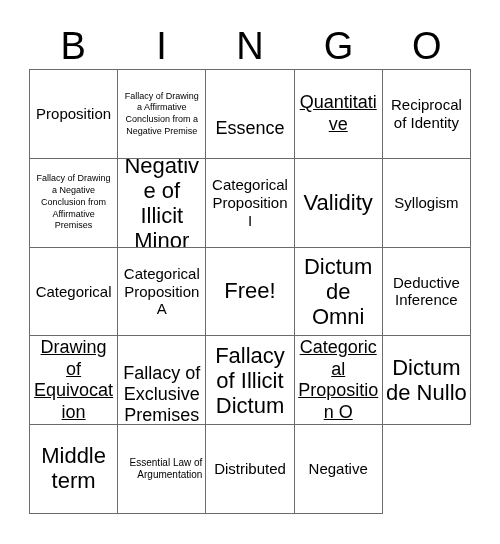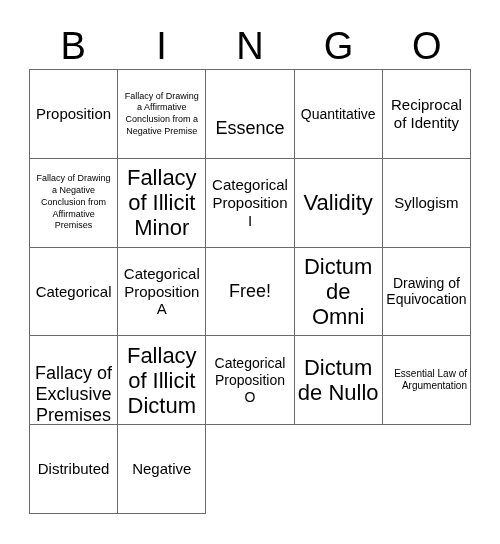--- a/index.html
+++ b/index.html
@@ -71,25 +71,25 @@
     background: #ffffff;
   }
   .cell-text {
     display: block;
     width: 100%;
     line-height: 1.18;
     word-wrap: break-word;
     hyphens: none;
   }
   
-  .sz-xxl .cell-text { font-size: 18px; line-height: 1.12; }
+  .sz-xxl .cell-text { font-size: 22px; line-height: 1.12; }
   .sz-xl  .cell-text { font-size: 22px; line-height: 1.14; }
   .sz-lg  .cell-text { font-size: 18px; line-height: 1.16; margin-top: 29px; }
   .sz-md  .cell-text { font-size: 15px; line-height: 1.18; }
-  .sz-sm  .cell-text { font-size: 14px; line-height: 1.2; }
+  .sz-sm  .cell-text { font-size: 18px; line-height: 1.2; text-decoration: underline; }
   .sz-xs  .cell-text { font-size: 10px; line-height: 1.25; text-align: right; }
   .sz-xxs .cell-text { font-size: 9px;  line-height: 1.3; }
 </style>
 </head>
 <body>
 
 <div id="card">
 
   <div id="header-row">
     <div class="header-letter">B</div>
@@ -112,21 +112,21 @@
       <div class="cell sz-sm">
         <span class="cell-text">Quantitative</span>
       </div>
       <div class="cell sz-md">
         <span class="cell-text">Reciprocal of Identity</span>
       </div>
       <div class="cell sz-xxs">
         <span class="cell-text">Fallacy of Drawing a Negative Conclusion from Affirmative Premises</span>
       </div>
       <div class="cell sz-xl">
-        <span class="cell-text">Fallacy of Illicit Minor</span>
+        <span class="cell-text">Negative of Illicit Minor</span>
       </div>
       <div class="cell sz-md">
         <span class="cell-text">Categorical Proposition I</span>
       </div>
       <div class="cell sz-xl">
         <span class="cell-text">Validity</span>
       </div>
       <div class="cell sz-md">
         <span class="cell-text">Syllogism</span>
       </div>
@@ -135,35 +135,41 @@
       </div>
       <div class="cell sz-md">
         <span class="cell-text">Categorical Proposition A</span>
       </div>
       <div class="cell sz-xxl">
         <span class="cell-text">Free!</span>
       </div>
       <div class="cell sz-xl">
         <span class="cell-text">Dictum de Omni</span>
       </div>
+      <div class="cell sz-md">
+        <span class="cell-text">Deductive Inference</span>
+      </div>
       <div class="cell sz-sm">
         <span class="cell-text">Drawing of Equivocation</span>
       </div>
       <div class="cell sz-lg">
         <span class="cell-text">Fallacy of Exclusive Premises</span>
       </div>
       <div class="cell sz-xl">
         <span class="cell-text">Fallacy of Illicit Dictum</span>
       </div>
       <div class="cell sz-sm">
         <span class="cell-text">Categorical Proposition O</span>
       </div>
       <div class="cell sz-xl">
         <span class="cell-text">Dictum de Nullo</span>
       </div>
+      <div class="cell sz-xxl">
+        <span class="cell-text">Middle term</span>
+      </div>
       <div class="cell sz-xs">
         <span class="cell-text">Essential Law of Argumentation</span>
       </div>
       <div class="cell sz-md">
         <span class="cell-text">Distributed</span>
       </div>
       <div class="cell sz-md">
         <span class="cell-text">Negative</span>
       </div>
     </div>

